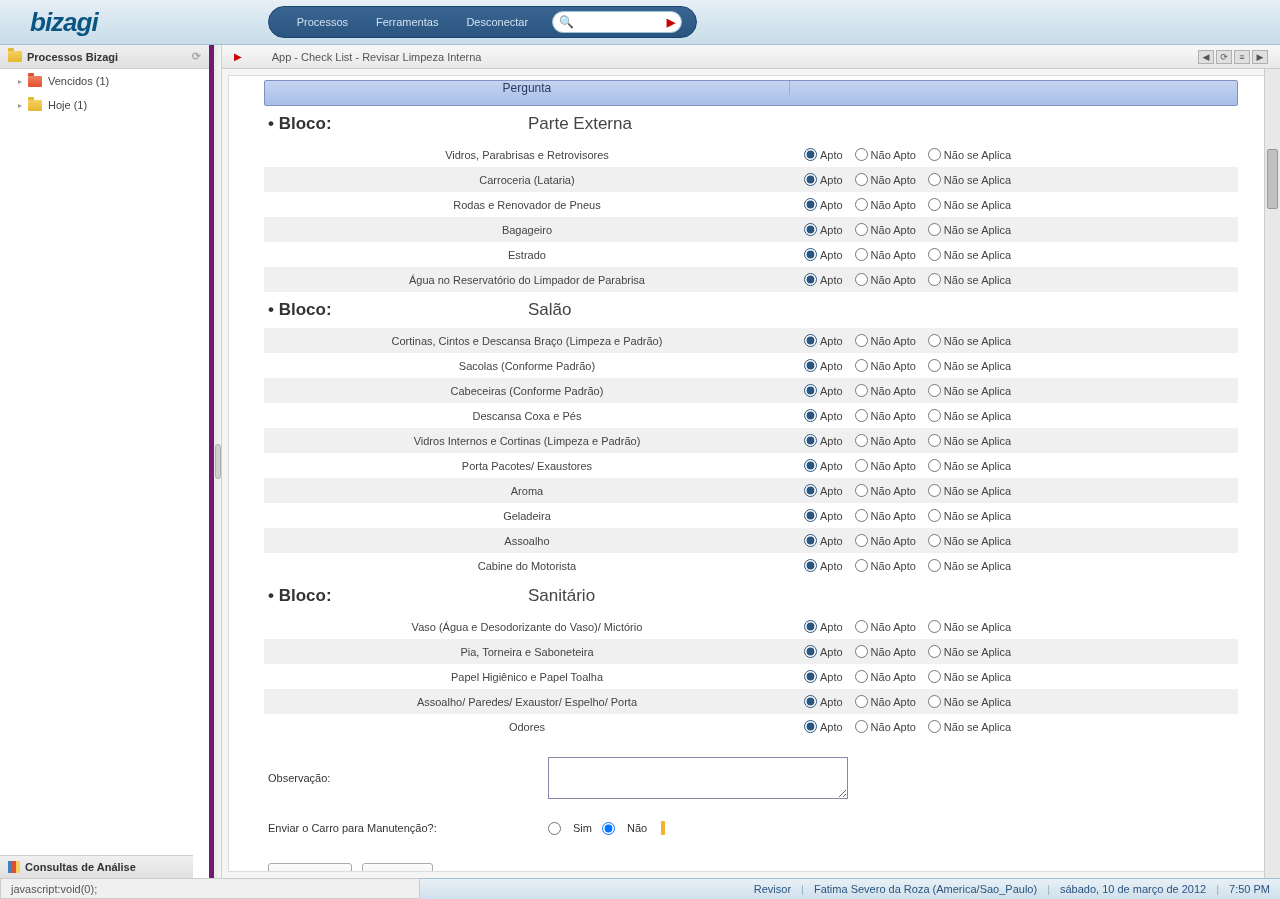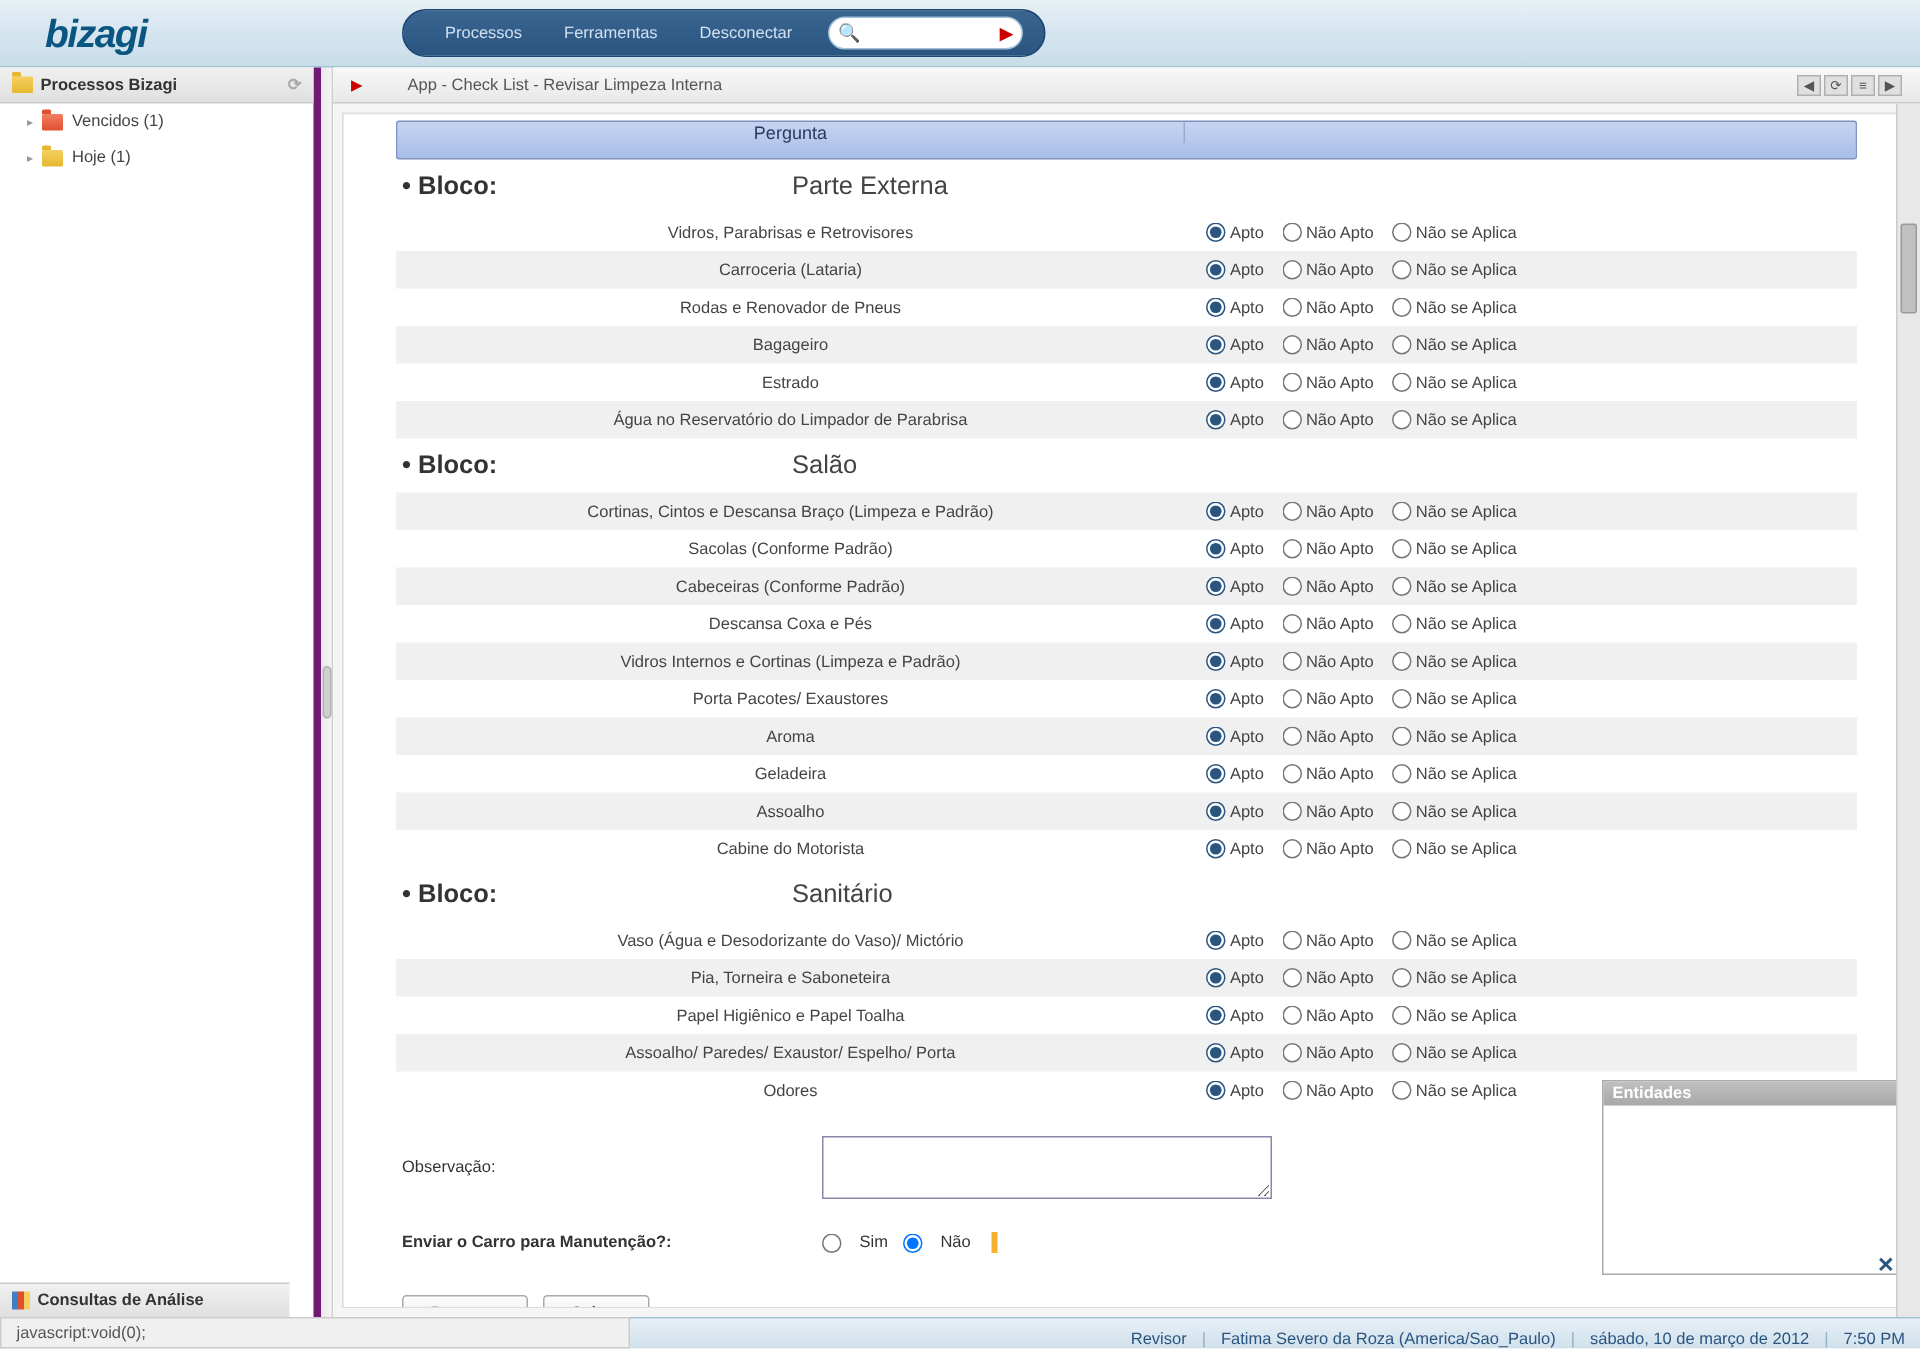--- a/index.html
+++ b/index.html
@@ -42,31 +42,31 @@
 .row{display:flex;align-items:center;height:25px;font-size:11px;color:#444}
 .row:nth-child(odd){background:#f0f0f0}
 .row .q{flex:0 0 54%;text-align:center;padding:0 8px}
 .row .r{flex:1;display:flex;gap:4px;align-items:center;padding-left:14px}
 .row .r label{display:flex;align-items:center;gap:3px;margin-right:8px;cursor:pointer}
 .row .r input[type=radio]{cursor:pointer;accent-color:#2a5580}
 .obs-row{display:flex;align-items:center;padding:18px 4px;font-size:11px}
 .obs-row .lbl{width:280px;color:#333}
 .obs-row textarea{width:300px;height:42px;border:1px solid #88a;resize:both;font-family:inherit;font-size:11px;padding:3px}
 .send-row{display:flex;align-items:center;padding:4px 4px 18px;font-size:11px}
-.send-row .lbl{width:280px;color:#333;font-weight:bold}
+.send-row .lbl{width:280px;color:#333;font-weight:normal}
 .send-row label{display:flex;align-items:flex-start;gap:12px;margin-right:10px;cursor:pointer}
 .warn{display:inline-block;width:4px;height:14px;background:#f5b030;margin-left:4px}
 .btns{padding:10px 4px 20px;display:flex;gap:10px}
 .btn{padding:5px 18px;background:linear-gradient(to bottom,#fdfdfd,#e5e5e5);border:1px solid #aaa;border-radius:3px;font-size:11px;font-weight:bold;color:#444;cursor:pointer}
 .ent-box{position:absolute;right:14px;bottom:28px;width:198px;height:130px;background:#fff;border:1px solid #aaa}
 .ent-head{background:linear-gradient(to bottom,#c0c0c0,#a8a8a8);color:#fff;font-size:11px;padding:2px 6px;font-weight:bold}
 .ent-close{position:absolute;right:2px;bottom:-2px;color:#2a5580;font-weight:bold;font-size:14px;cursor:pointer}
 .vscroll{position:absolute;right:0;top:24px;bottom:0;width:16px;background:#e8e8e8;border-left:1px solid #ccc}
 .vscroll .thumb{background:#c0c0c0;border:1px solid #999;border-radius:2px;margin:2px;height:60px;margin-top:80px}
-.status-bar{height:21px;background:linear-gradient(to bottom,#e8f0f5,#d0e0ec);border-top:1px solid #a0c0d5;display:flex;align-items:flex-end;font-size:11px;color:#2a5580;padding:0 10px}
+.status-bar{height:21px;background:linear-gradient(to bottom,#e8f0f5,#d0e0ec);border-top:1px solid #a0c0d5;display:flex;align-items:center;font-size:11px;color:#2a5580;padding:0 10px}
 .status-left{background:#f0f0f0;border:1px solid #ccc;padding:2px 10px;font-size:11px;color:#555;position:absolute;left:0;width:420px;bottom:0;height:21px;display:flex;align-items:center}
 .status-right{margin-left:auto;display:flex;gap:10px;align-items:center}
 .status-right .sep{color:#90b0c5}
 </style>
 </head>
 <body>
 
 <div class="top-bar">
   <div class="logo">bizagi</div>
   <div class="nav-wrap">
@@ -328,24 +328,20 @@
           <span class="warn"></span>
         </div>
 
         <div class="btns">
           <button class="btn">Retornar</button>
           <button class="btn">Salvar</button>
         </div>
       </div>
     </div>
 
-    <div class="ent-box">
-      <div class="ent-head">Entidades</div>
-      <div class="ent-close">✕</div>
-    </div>
 
     <div class="vscroll">
       <div class="thumb"></div>
     </div>
   </div>
 </div>
 
 <div class="status-bar">
   <div class="status-left">javascript:void(0);</div>
   <div class="status-right">

